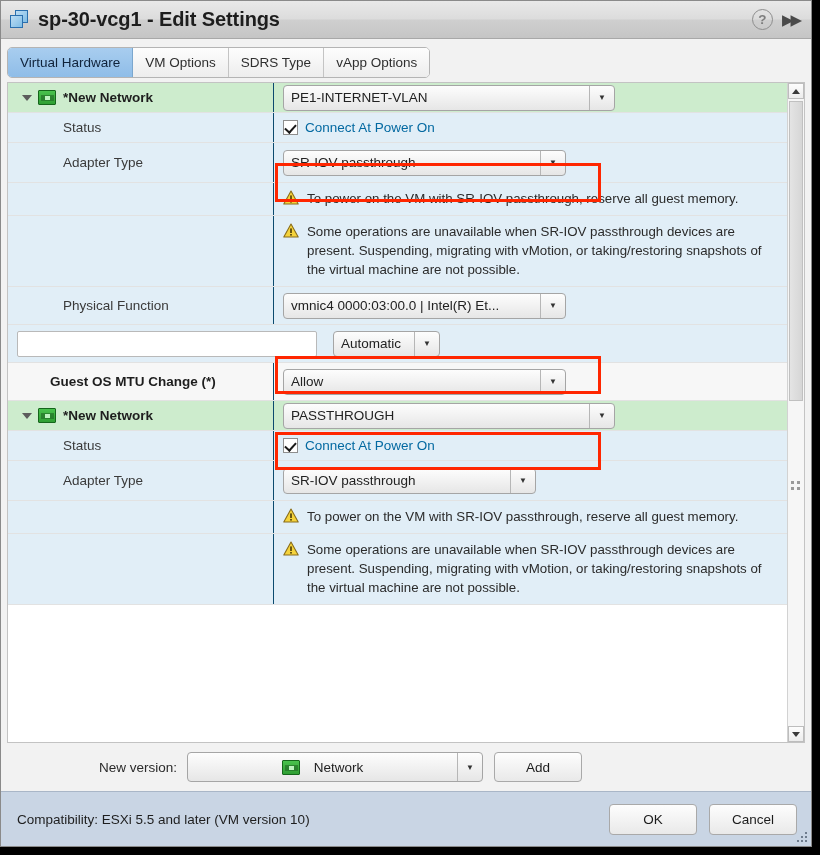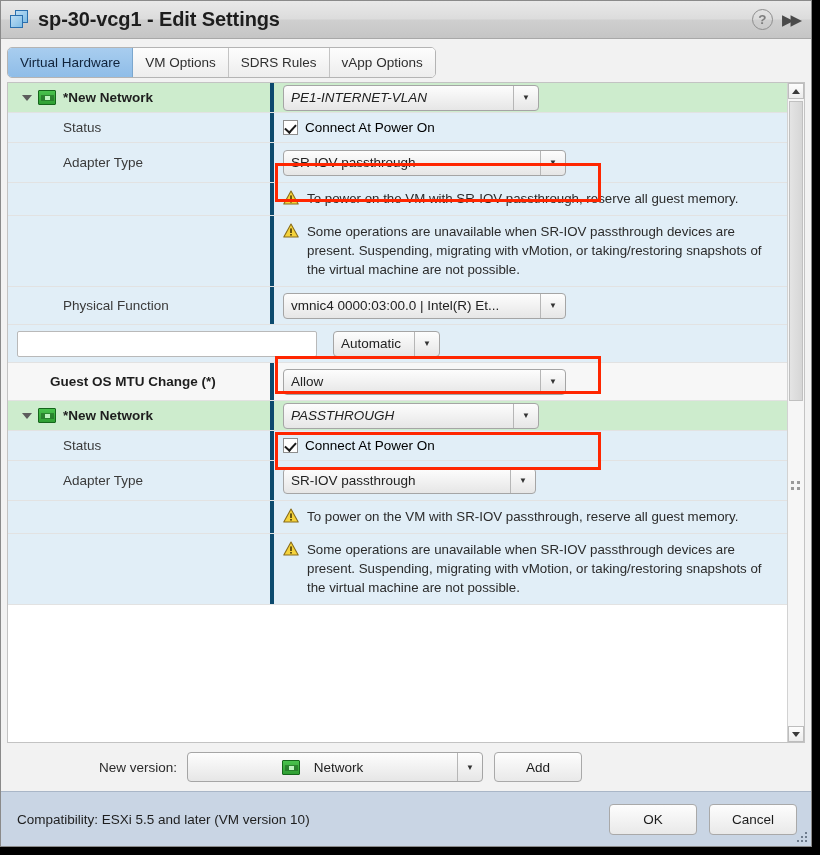--- a/index.html
+++ b/index.html
@@ -140,21 +140,21 @@
   .row.grp    { background: #cdeccd; }
   .row.shade  { background: #e1eef7; }
   .row.plain  { background: #f7f7f7; }
 
   .cell-label {
     flex: 0 0 266px;
     box-sizing: border-box;
     padding: 0 6px 0 0;
     display: flex;
     align-items: center;
-    border-right: 4px solid #0c4a6e;
+    border-right: 1px solid #0c4a6e;
     font-size: 13.5px;
     color: #3a3a3a;
   }
   .row.grp .cell-label { color: #1e1e1e; font-weight: bold; }
   .cell-value {
     flex: 1 1 auto;
     box-sizing: border-box;
     padding: 0 8px 0 9px;
     display: flex;
     align-items: center;
@@ -231,21 +231,21 @@
   .combo .carrow {
     flex: 0 0 24px;
     height: 100%;
     border-left: 1px solid #b6b6b6;
     display: flex;
     align-items: center;
     justify-content: center;
     color: #333;
     font-size: 8px;
   }
-  .combo.w300 { width: 256px; font-style: italic; }
+  .combo.w300 { width: 332px; }
   .combo.w283 { width: 283px; }
   .combo.w107 { width: 107px; }
   .combo.w253 { width: 253px; }
 
   .textbox {
     width: 300px; height: 26px;
     border: 1px solid #b9b9b9;
     background: #fff;
     box-sizing: border-box;
     border-radius: 2px;
@@ -269,21 +269,21 @@
   }
   .checkbox::after {
     content: "";
     position: absolute;
     left: 3px; top: 1px;
     width: 5px; height: 9px;
     border: solid #1a1a1a;
     border-width: 0 2px 2px 0;
     transform: rotate(42deg);
   }
-  .checklabel { font-size: 13.5px; color: #000000; }
+  .checklabel { font-size: 13.5px; color: #0369a1; }
 
   
   .warn-icon {
     width: 16px; height: 15px;
     flex: 0 0 16px;
     margin: 1px 8px 0 0;
     position: relative;
   }
   .warn-icon svg { display: block; }
   .warn-text {
@@ -436,21 +436,21 @@
     <div class="title-text">sp-30-vcg1 - Edit Settings</div>
     <div class="titlebar-spacer"></div>
     <div class="help-icon">?</div>
     <div class="expand-icon">▶▶</div>
   </div>
 
   <div class="tabstrip-wrap">
     <div class="tabstrip">
       <div class="tab active">Virtual Hardware</div>
       <div class="tab">VM Options</div>
-      <div class="tab">SDRS Rules</div>
+      <div class="tab">SDRS Type</div>
       <div class="tab">vApp Options</div>
     </div>
   </div>
 
   <div class="content">
     <div class="grid">
 
       <div class="row grp">
         <div class="cell-label">
           <span class="twisty"></span>

